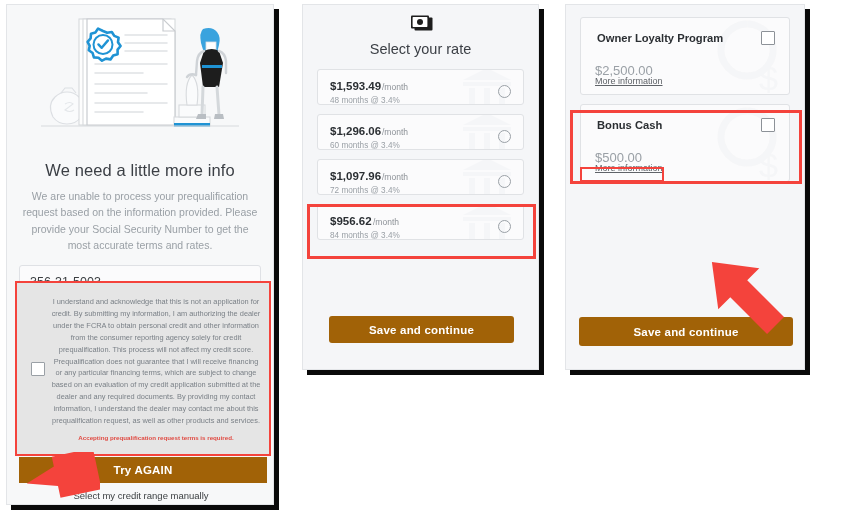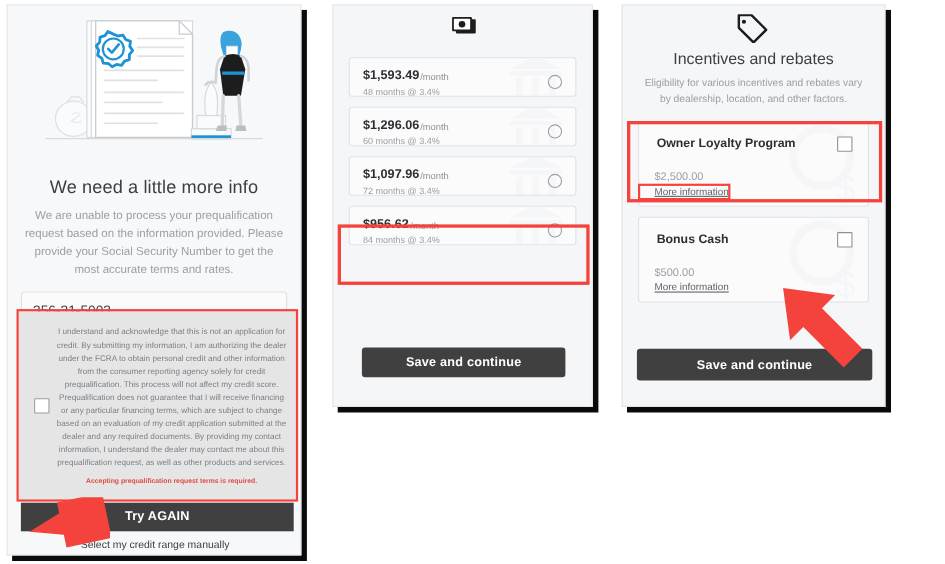--- a/index.html
+++ b/index.html
@@ -55,21 +55,21 @@
     flex:0 0 14px; margin:0 6px 0 10px; border-radius:1px;
   }
   .consent-text {
     font-size:7.4px; color:#7a8087; line-height:1.62; text-align:center; flex:1;
   }
   .consent-err {
     font-size:6.2px; color:#e04a42; text-align:center; margin-top:7px; font-weight:600;
   }
 
   .btn-blue {
-    background:#404040; color:#ffffff; text-align:center;
+    background:#a16207; color:#ffffff; text-align:center;
     font-size:11.5px; font-weight:600; letter-spacing:.2px;
     display:flex; align-items:center; justify-content:center;
     border:none; cursor:pointer; font-family:"Liberation Sans", sans-serif;
   }
   #try-again { position:absolute; left:12px; top:452px; width:248px; height:26px; }
   #manual-link {
     position:absolute; left:0; top:485px; width:268px; text-align:center;
     font-size:9.5px; color:#3c4043; cursor:pointer;
   }
 
@@ -103,21 +103,21 @@
   .p3-title { font-size:14.5px; color:#3b3f45; text-align:center; margin-top:2px; }
   .p3-sub { font-size:9.3px; color:#9aa0a6; text-align:center; line-height:1.6; padding:6px 14px 0; }
 
   .inc-card {
     position:relative; margin:0 14px 9px; height:78px;
     border:1px solid #e0e2e5; border-radius:3px; background:#fbfbfc; overflow:hidden;
     cursor:pointer;
   }
   .inc-wm { position:absolute; right:-6px; top:2px; opacity:.5; }
   .inc-name { position:absolute; left:16px; top:14px; font-size:11.2px; font-weight:700; color:#2b2f33; }
-  .inc-amt { position:absolute; left:14px; top:45px; font-size:10px; color:#9aa0a6; }
+  .inc-amt { position:absolute; left:14px; top:45px; font-size:13px; color:#9aa0a6; }
   .inc-more {
     position:absolute; left:14px; top:58px; font-size:9px; color:#5f6368;
     text-decoration:underline; cursor:pointer;
   }
   .inc-cb {
     position:absolute; right:14px; top:13px; width:14px; height:14px;
     border:1.3px solid #8d9298; background:#fff; border-radius:1px;
   }
   #inc-outline {
     position:absolute; left:4px; top:105px; width:232px; height:74px;
@@ -216,20 +216,21 @@
   </svg>
 
   <div class="panel" id="panel2">
     <div class="p2-head">
       <svg width="30" height="22" viewBox="0 0 30 22">
         <rect x="8.5" y="4.5" width="18" height="13" rx="1" fill="#1d1d1d"></rect>
         <rect x="5" y="2.5" width="18" height="13" rx="1" fill="#1d1d1d"></rect>
         <rect x="6.6" y="4.1" width="14.8" height="9.8" rx=".6" fill="#ffffff"></rect>
         <circle cx="14" cy="9" r="3" fill="#1d1d1d"></circle>
       </svg>
+      <div class="p2-title">Select your rate</div>
     </div>
 
     <div style="margin-top:12px;">
       <div class="rate-card">
         <svg class="rate-wm" width="60" height="52" viewBox="0 0 60 52">
           <path d="M6 16 L30 4 L54 16 Z" fill="#eceef0"></path>
             <rect x="6" y="18" width="48" height="4" fill="#eceef0"></rect>
           <rect x="12" y="24" width="6" height="22" fill="#eceef0"></rect>
             <rect x="27" y="24" width="6" height="22" fill="#eceef0"></rect>
             <rect x="42" y="24" width="6" height="22" fill="#eceef0"></rect>
@@ -283,28 +284,20 @@
         <div class="radio"></div>
         <span class="per rate-per-slot" style="position: absolute; top: 12px; font-size: 8.5px; color: rgb(140, 145, 151); left: 55px;">/month</span>
       </div>
     </div>
 
     <div id="rate-outline"></div>
     <button class="btn-blue" id="p2-save">Save and continue</button>
   </div>
 
   <div class="panel" id="panel3">
-    <div style="text-align:center; padding-top:8px;">
-      <svg width="34" height="26" viewBox="0 0 34 26">
-        <path d="M4 3 h12.5 L31 17.5 L18.5 30 L4 15.5 Z" fill="none" stroke="#1d1d1d" stroke-width="2.4" stroke-linejoin="round" transform="translate(0,-2) scale(.92)"></path>
-        <circle cx="8.3" cy="6.8" r="1.9" fill="#1d1d1d"></circle>
-      </svg>
-      <div class="p3-title">Incentives and rebates</div>
-      <div class="p3-sub">Eligibility for various incentives and rebates vary by dealership, location, and other factors.</div>
-    </div>
 
     <div style="margin-top:12px;">
       <div class="inc-card">
         <svg class="inc-wm" width="92" height="78" viewBox="0 0 92 78">
           <path d="M44 4 a26 26 0 1 0 .1 0" fill="none" stroke="#f0f1f3" stroke-width="7"></path>
           <text x="56" y="70" font-family="Liberation Sans, sans-serif" font-size="34" fill="#f0f1f3">$</text>
         </svg>
         <div class="inc-name">Owner Loyalty Program</div>
         <div class="inc-amt">$2,500.00</div>
         <div class="inc-more">More information</div>

